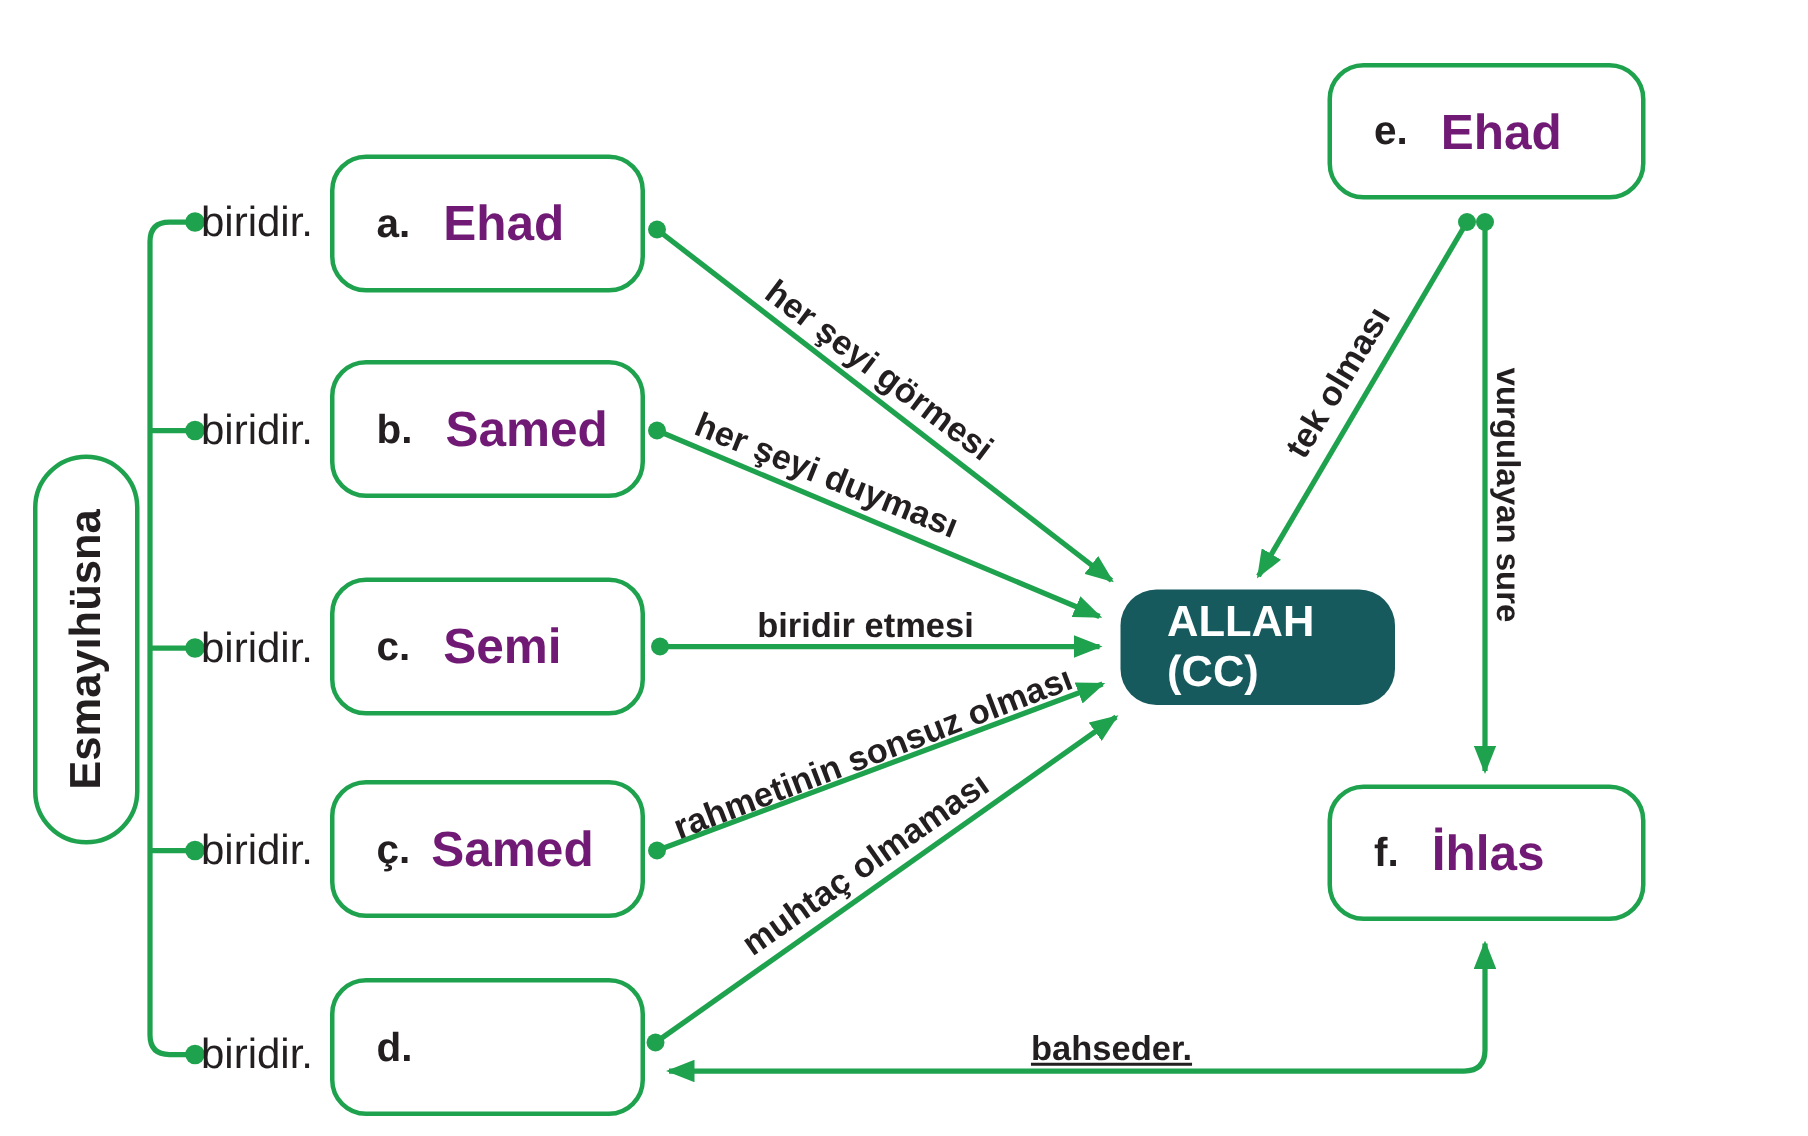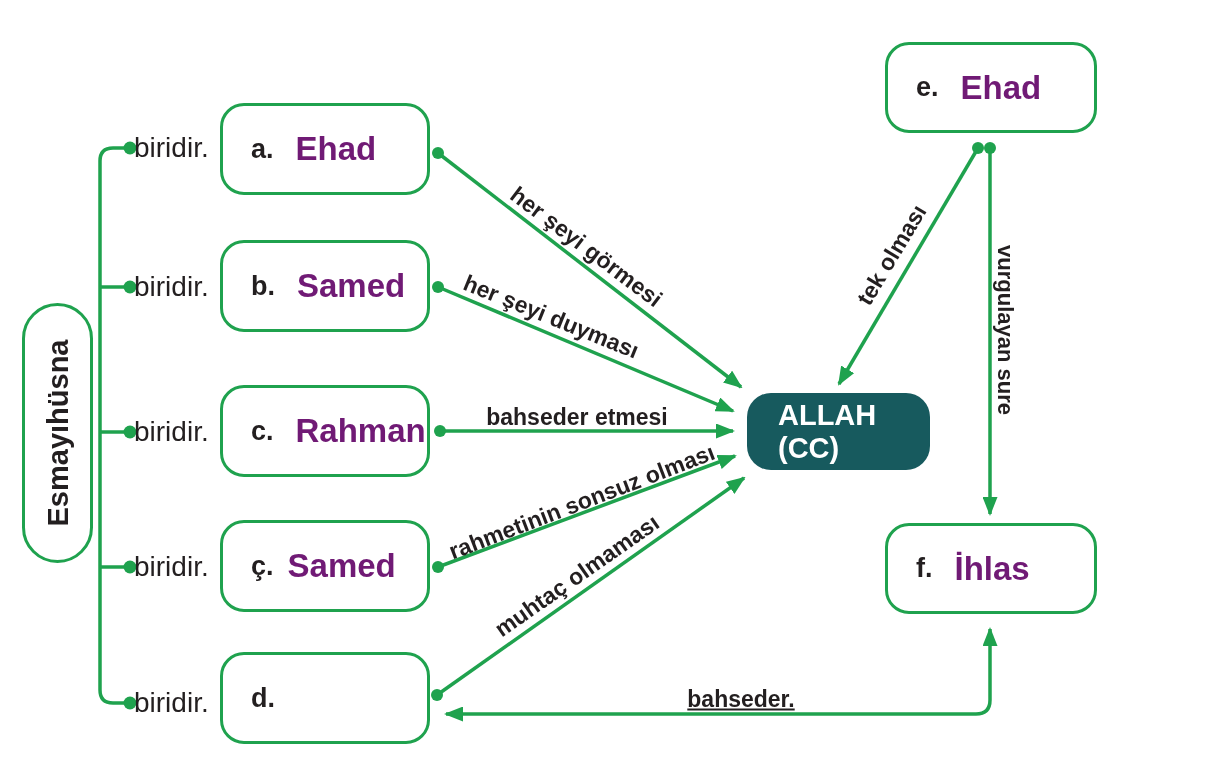--- a/index.html
+++ b/index.html
@@ -128,21 +128,21 @@
   <div class="node-box" style="left:220px; top:103px; width:210px; height:92px;">
     <span class="node-prefix">a.</span>
     <span class="node-name">Ehad</span>
   </div>
   <div class="node-box" style="left:220px; top:240px; width:210px; height:92px;">
     <span class="node-prefix">b.</span>
     <span class="node-name">Samed</span>
   </div>
   <div class="node-box" style="left:220px; top:385px; width:210px; height:92px;">
     <span class="node-prefix">c.</span>
-    <span class="node-name">Rahman</span>
+    <span class="node-name">Semi</span>
   </div>
   <div class="node-box" style="left:220px; top:520px; width:210px; height:92px; gap:14px;">
     <span class="node-prefix">ç.</span>
     <span class="node-name">Samed</span>
   </div>
   <div class="node-box" style="left:220px; top:652px; width:210px; height:92px; gap:14px;">
     <span class="node-prefix">d.</span>
   </div>
 
   <div class="center-box">
@@ -153,20 +153,20 @@
     <span class="node-prefix">e.</span>
     <span class="node-name">Ehad</span>
   </div>
   <div class="node-box" style="left:885px; top:523px; width:212px; height:91px;">
     <span class="node-prefix">f.</span>
     <span class="node-name">İhlas</span>
   </div>
 
   <div class="edge-label" style="left:586px; top:247px; transform:translate(-50%,-50%) rotate(37deg);">her şeyi görmesi</div>
   <div class="edge-label" style="left:551px; top:317px; transform:translate(-50%,-50%) rotate(22deg);">her şeyi duyması</div>
-  <div class="edge-label" style="left:577px; top:417px; transform:translate(-50%,-50%);">bahseder etmesi</div>
+  <div class="edge-label" style="left:577px; top:417px; transform:translate(-50%,-50%);">biridir etmesi</div>
   <div class="edge-label" style="left:582px; top:502px; transform:translate(-50%,-50%) rotate(-21deg);">rahmetinin sonsuz olması</div>
   <div class="edge-label" style="left:577px; top:576px; transform:translate(-50%,-50%) rotate(-35deg);">muhtaç olmaması</div>
   <div class="edge-label" style="left:892px; top:255px; transform:translate(-50%,-50%) rotate(-59deg);">tek olması</div>
   <div class="edge-label" style="left:1005px; top:330px; font-size:22px; transform:translate(-50%,-50%) rotate(90deg);">vurgulayan sure</div>
   <div class="edge-label" style="left:741px; top:699px; transform:translate(-50%,-50%);text-decoration:underline;">bahseder.</div>
 
 </div>
 
 </body></html>

